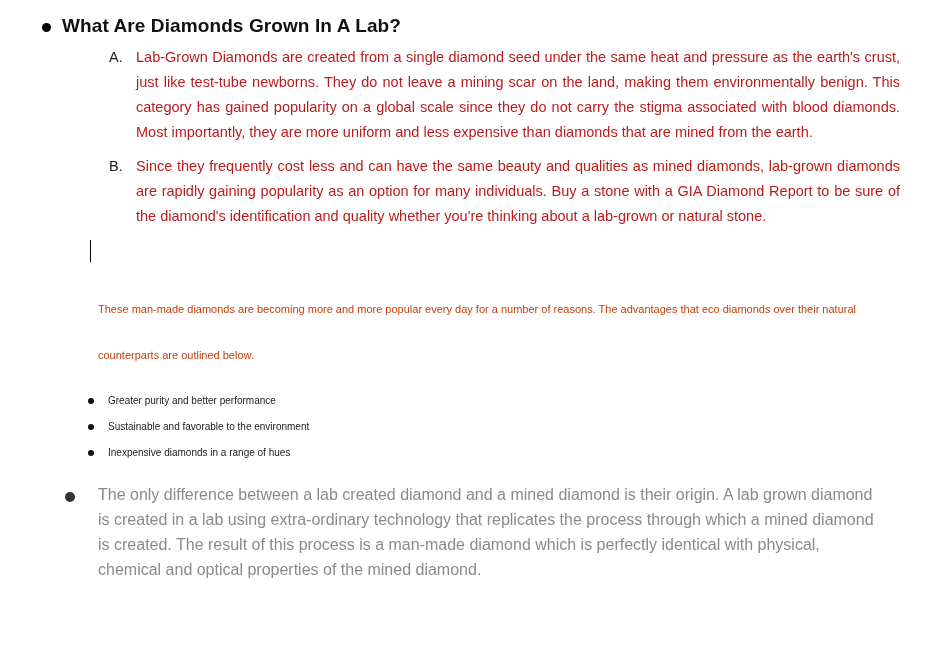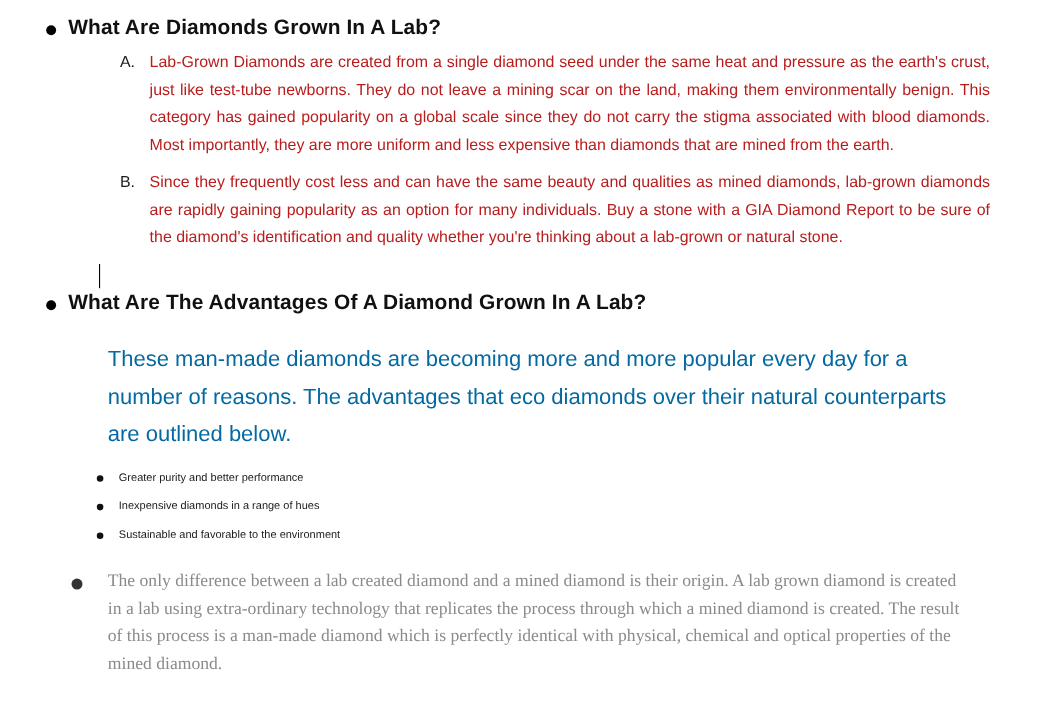--- a/index.html
+++ b/index.html
@@ -88,23 +88,23 @@
     position: absolute;
     top: 2px;
     left: 0;
   }
 
   
   .intro-para {
     margin: 22px 0 0 0;
     padding-left: 74px;
     padding-right: 30px;
-    font-size: 20px;
-    line-height: 34px;
-    color: #0369a1;
+    font-size: 11px;
+    line-height: 46px;
+    color: #c2410c;
   }
 
   
   .dot-list {
     margin: 10px 0 0 0;
     padding-left: 0;
     list-style: none;
   }
   .dot-item {
     position: relative;
@@ -122,21 +122,20 @@
     border-radius: 50%;
     background: #111;
   }
 
   
   .closing {
     position: relative;
     margin-top: 16px;
     padding-left: 74px;
     padding-right: 40px;
-    font-family: Liberation Serif, serif;
   }
   .closing .bullet {
     position: absolute;
     left: 41px;
     top: 10px;
     width: 10px;
     height: 10px;
     border-radius: 50%;
     background: #333;
   }
@@ -164,39 +163,35 @@
     <li class="alpha-item">
       <span class="marker">B.</span>
       <div class="alpha-text">Since they frequently cost less and can have the same beauty and qualities as mined diamonds, lab-grown diamonds are rapidly gaining popularity as an option for many individuals. Buy a stone with a GIA Diamond Report to be sure of the diamond's identification and quality whether you're thinking about a lab-grown or natural stone.</div>
     </li>
   </ul>
 
   <div class="caret-line">
     <span class="caret"></span>
   </div>
 
-  <div class="h-item">
-    <span class="bullet"></span>
-    <div class="h-title">What Are The Advantages Of A Diamond Grown In A Lab?</div>
-  </div>
 
   <div class="intro-para">These man-made diamonds are becoming more and more popular every day for a number of reasons. The advantages that eco diamonds over their natural counterparts are outlined below.</div>
 
   <ul class="dot-list">
     <li class="dot-item">
       <span class="sbullet"></span>
       <span>Greater purity and better performance</span>
     </li>
     <li class="dot-item">
       <span class="sbullet"></span>
-      <span>Inexpensive diamonds in a range of hues</span>
+      <span>Sustainable and favorable to the environment</span>
     </li>
     <li class="dot-item">
       <span class="sbullet"></span>
-      <span>Sustainable and favorable to the environment</span>
+      <span>Inexpensive diamonds in a range of hues</span>
     </li>
   </ul>
 
   <div class="closing">
     <span class="bullet"></span>
     <div class="closing-text">The only difference between a lab created diamond and a mined diamond is their origin. A lab grown diamond is created in a lab using extra-ordinary technology that replicates the process through which a mined diamond is created. The result of this process is a man-made diamond which is perfectly identical with physical, chemical and optical properties of the mined diamond.</div>
   </div>
 
 </div>
 

